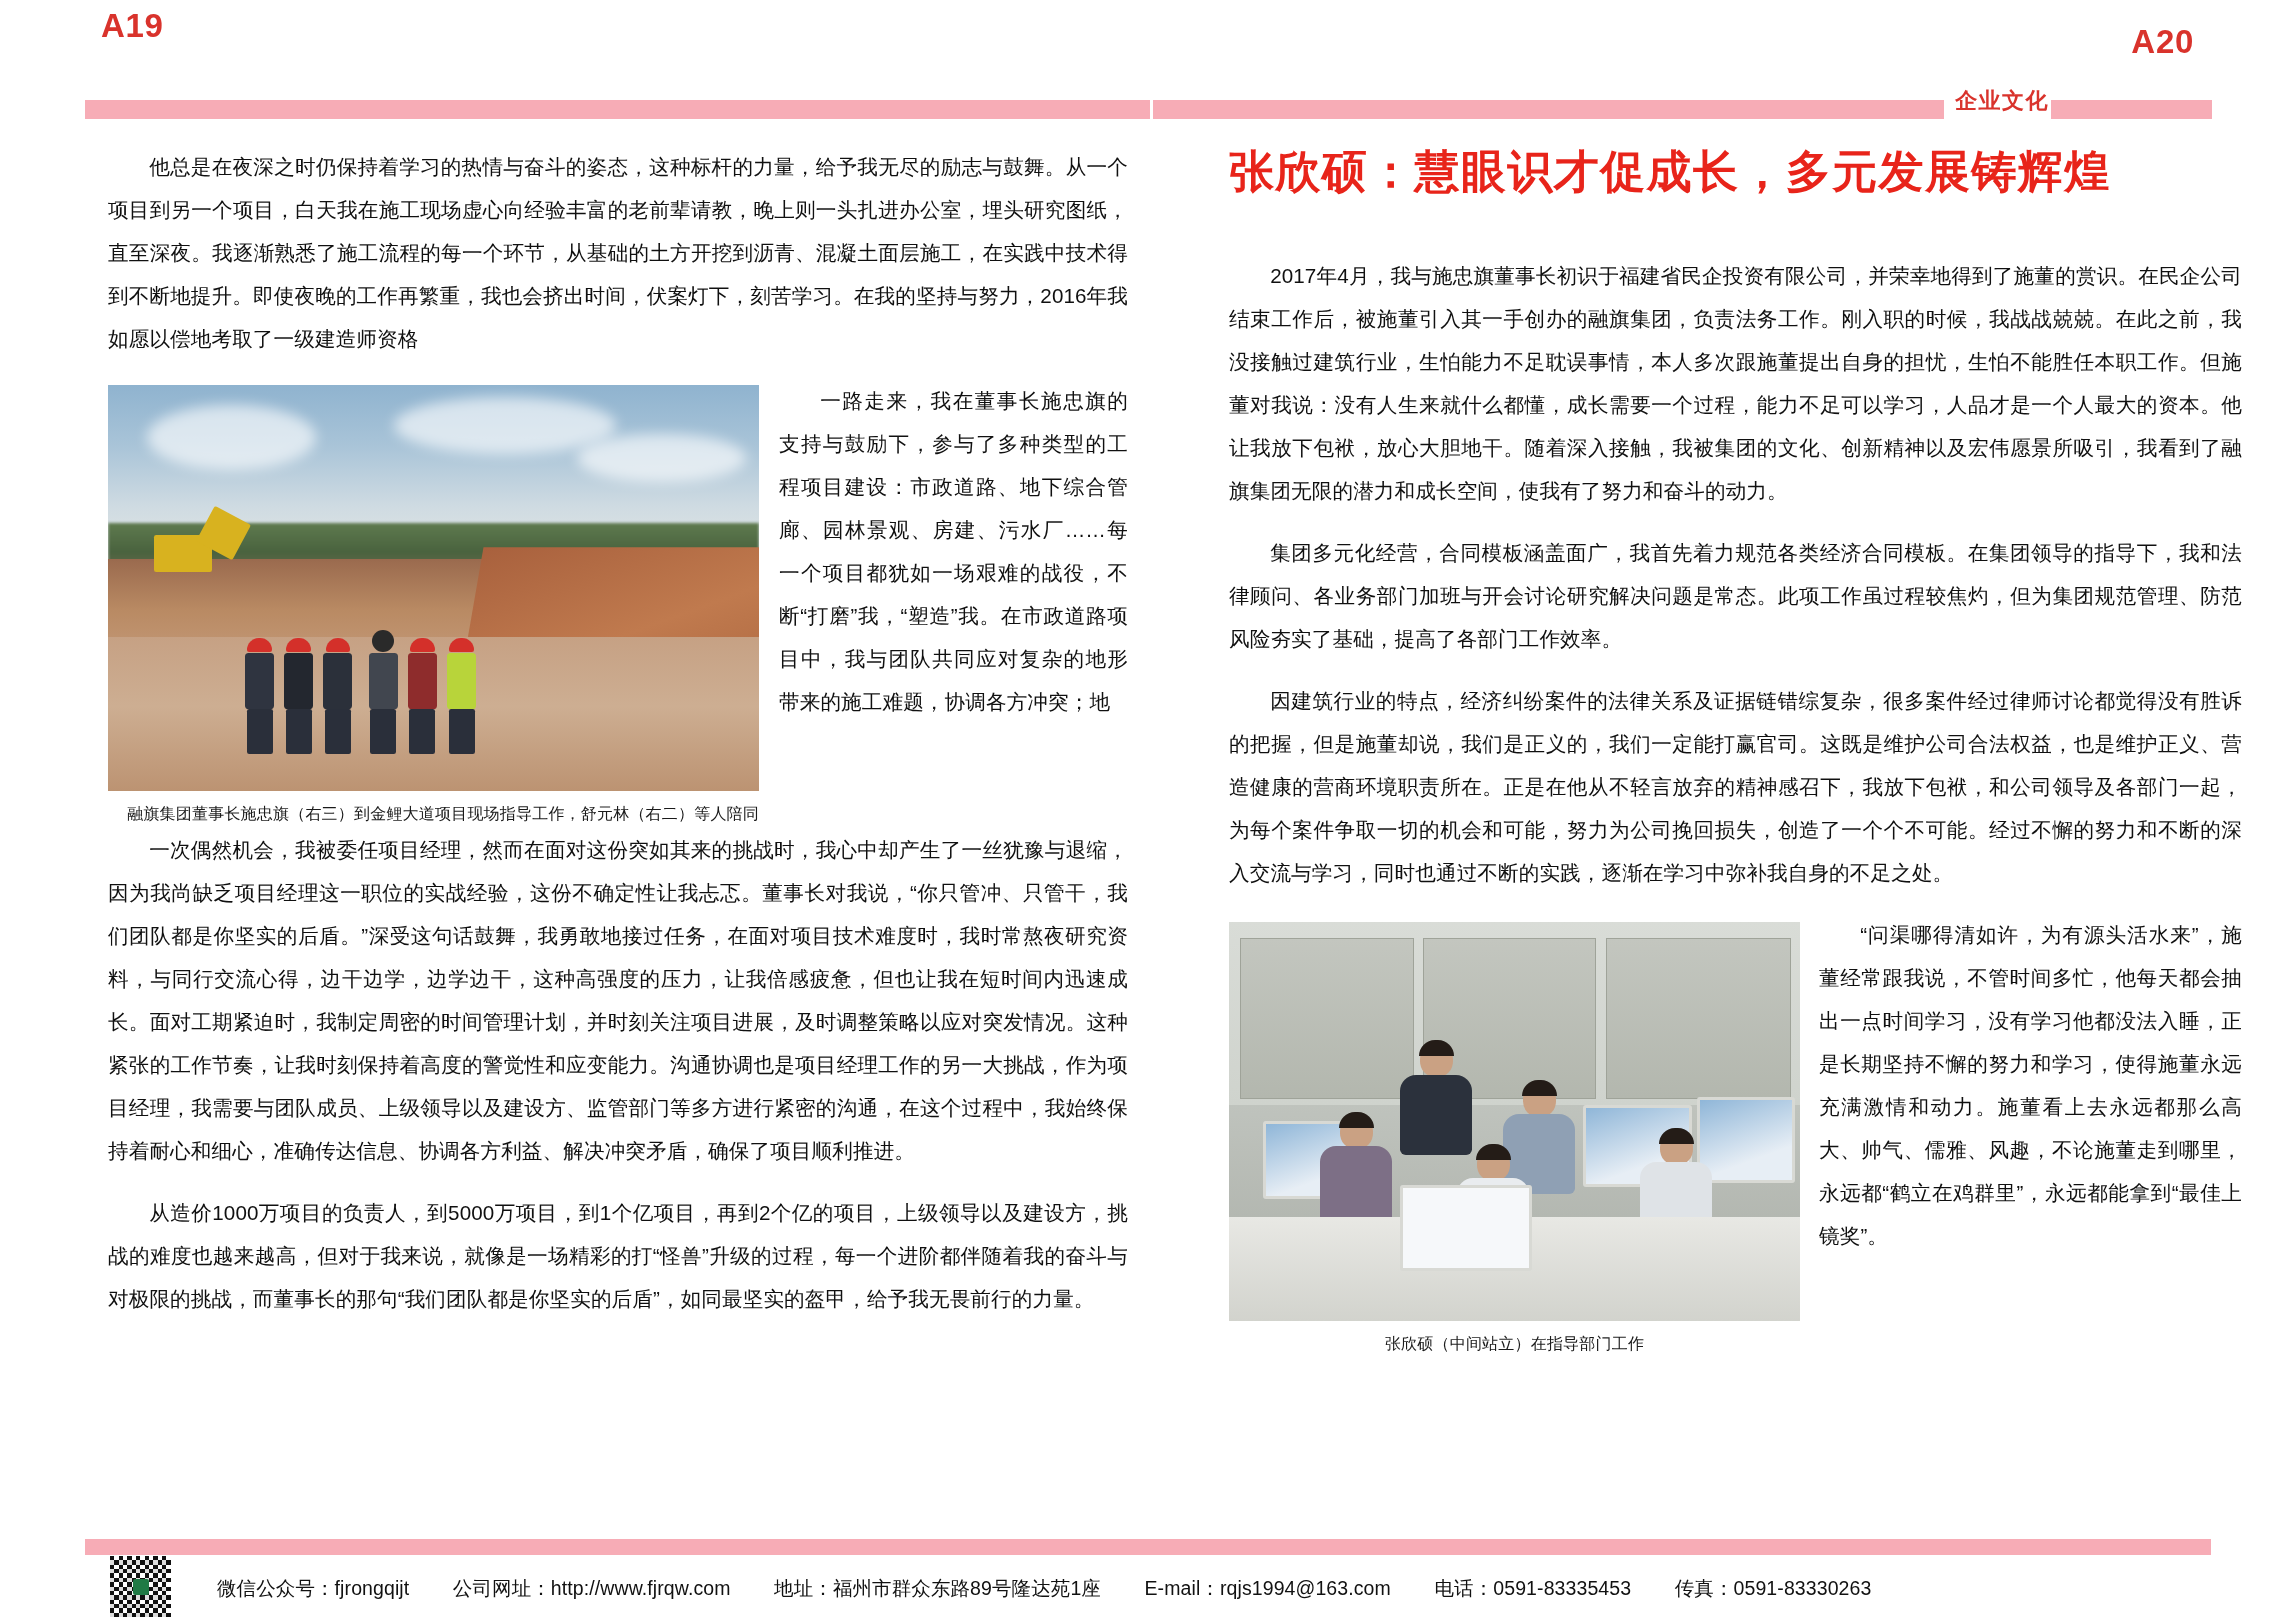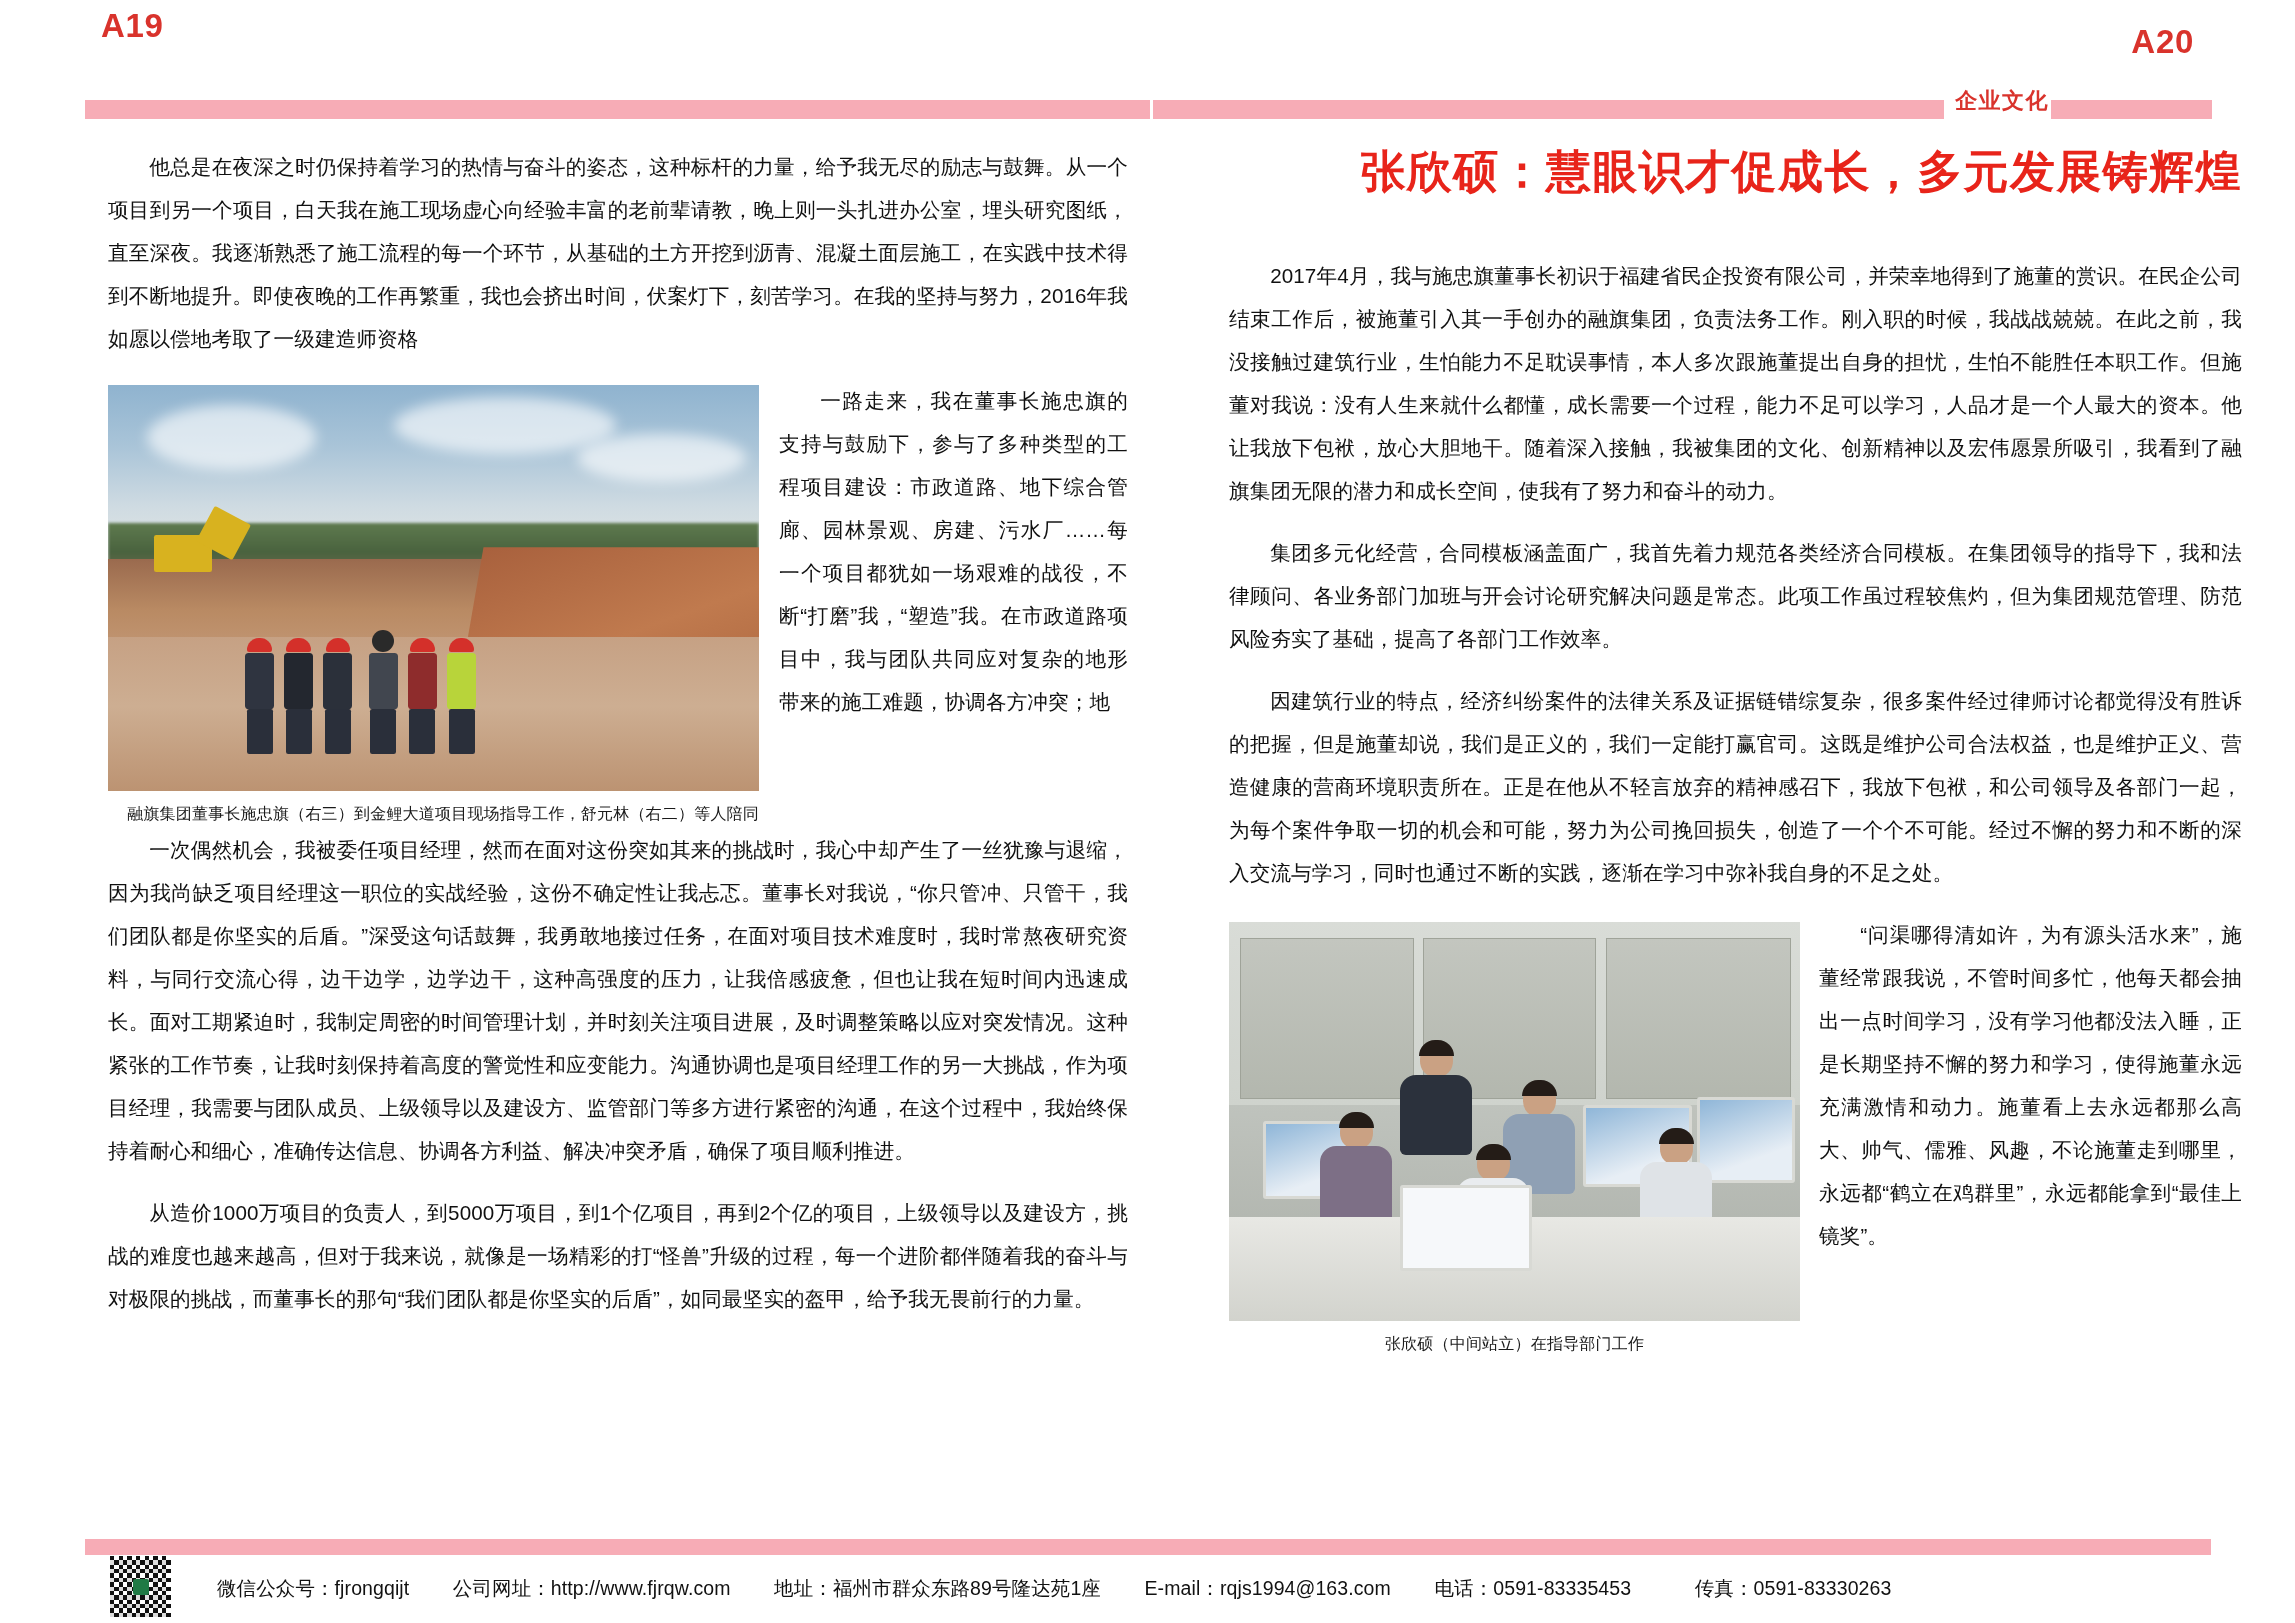--- a/index.html
+++ b/index.html
@@ -85,21 +85,21 @@
     color: #101010;
     letter-spacing: 0.1px;
   }
 
   
   .article-title {
     font-family: "Liberation Sans", "DejaVu Sans", sans-serif;
     font-size: 45px;
     font-weight: bold;
     color: #e8241a;
-    text-align: right;
+    text-align: left;
     letter-spacing: 1.4px;
     line-height: 1.18;
     margin: 0 0 56px 0;
     white-space: nowrap;
   }
 
   
   .fig-left {
     float: left;
     width: 651px;
@@ -252,21 +252,21 @@
   .footer-text {
     position: absolute;
     left: 217px;
     top: 1575px;
     font-size: 19.5px;
     color: #111;
     white-space: nowrap;
     letter-spacing: 0.1px;
   }
   .footer-text span { margin-right: 38px; }
-  .footer-text span:last-child { margin-right: 0; margin-left: 20px; }
+  .footer-text span:last-child { margin-right: 0; }
 </style>
 </head>
 <body>
 
 <div class="page-num page-num-left">A19</div>
 <div class="page-num page-num-right">A20</div>
 
 <div class="header-rule-left"></div>
 <div class="header-rule-right-a"></div>
 <div class="header-rule-right-b"></div>

